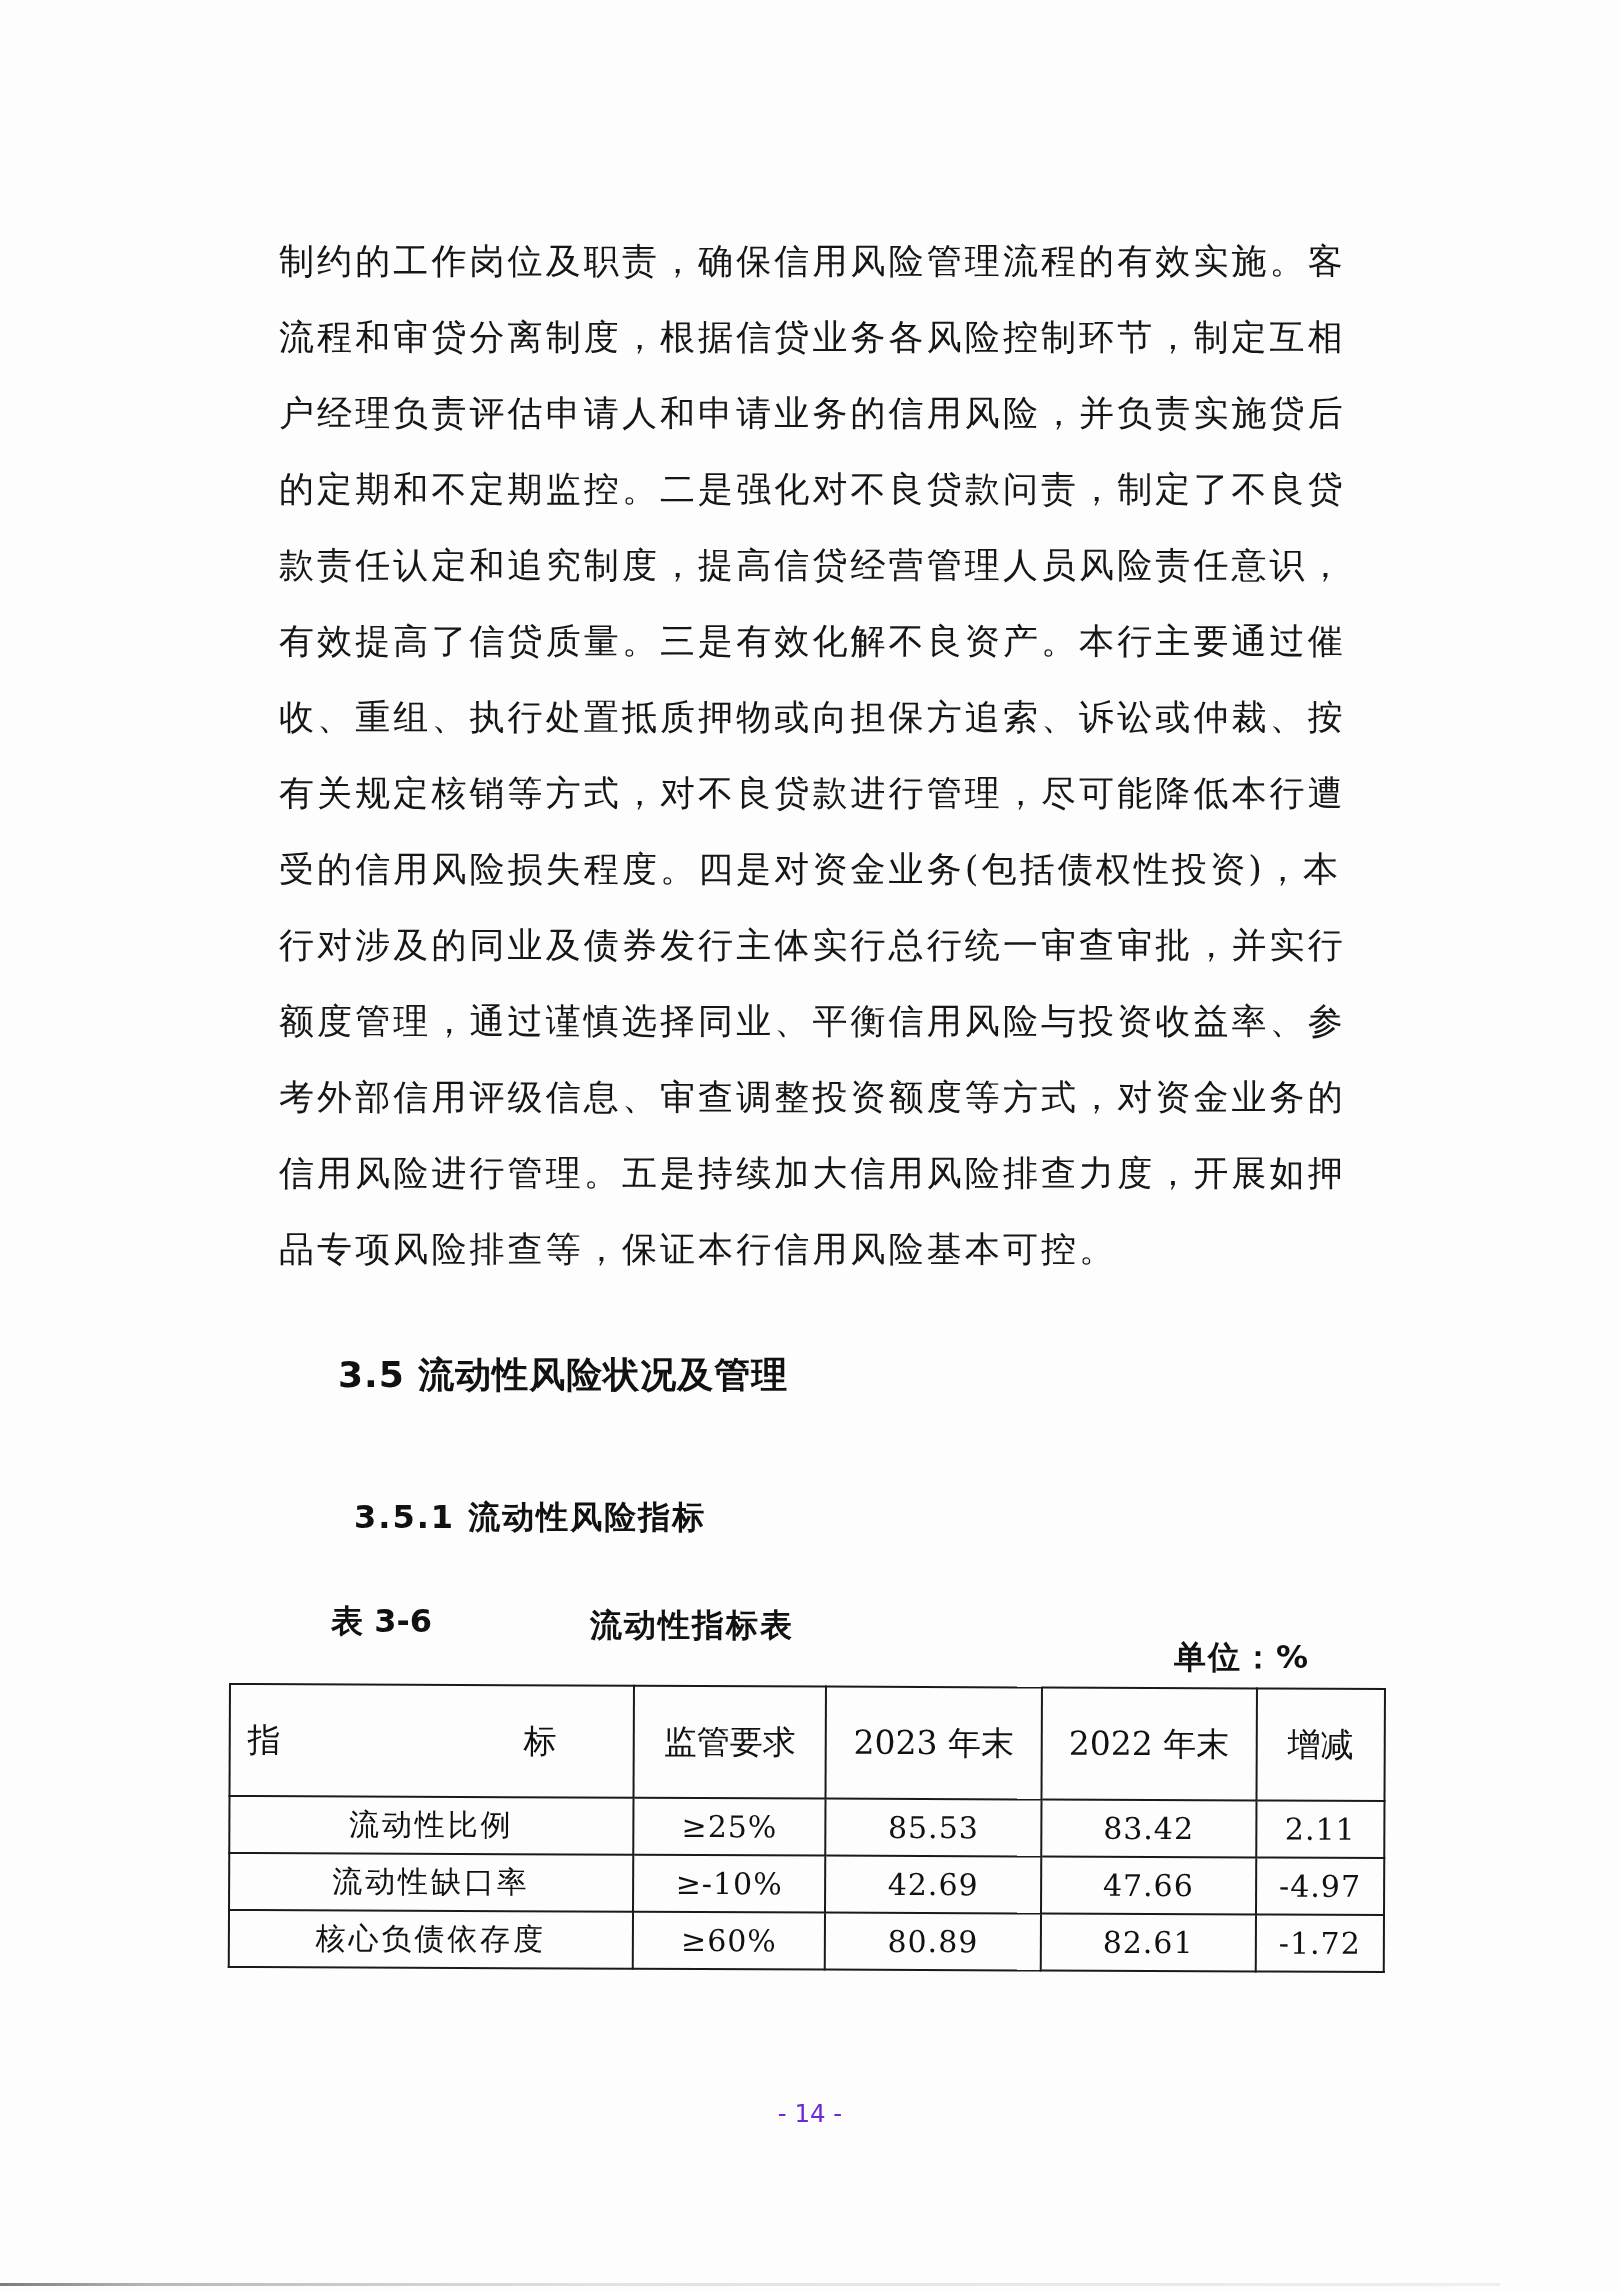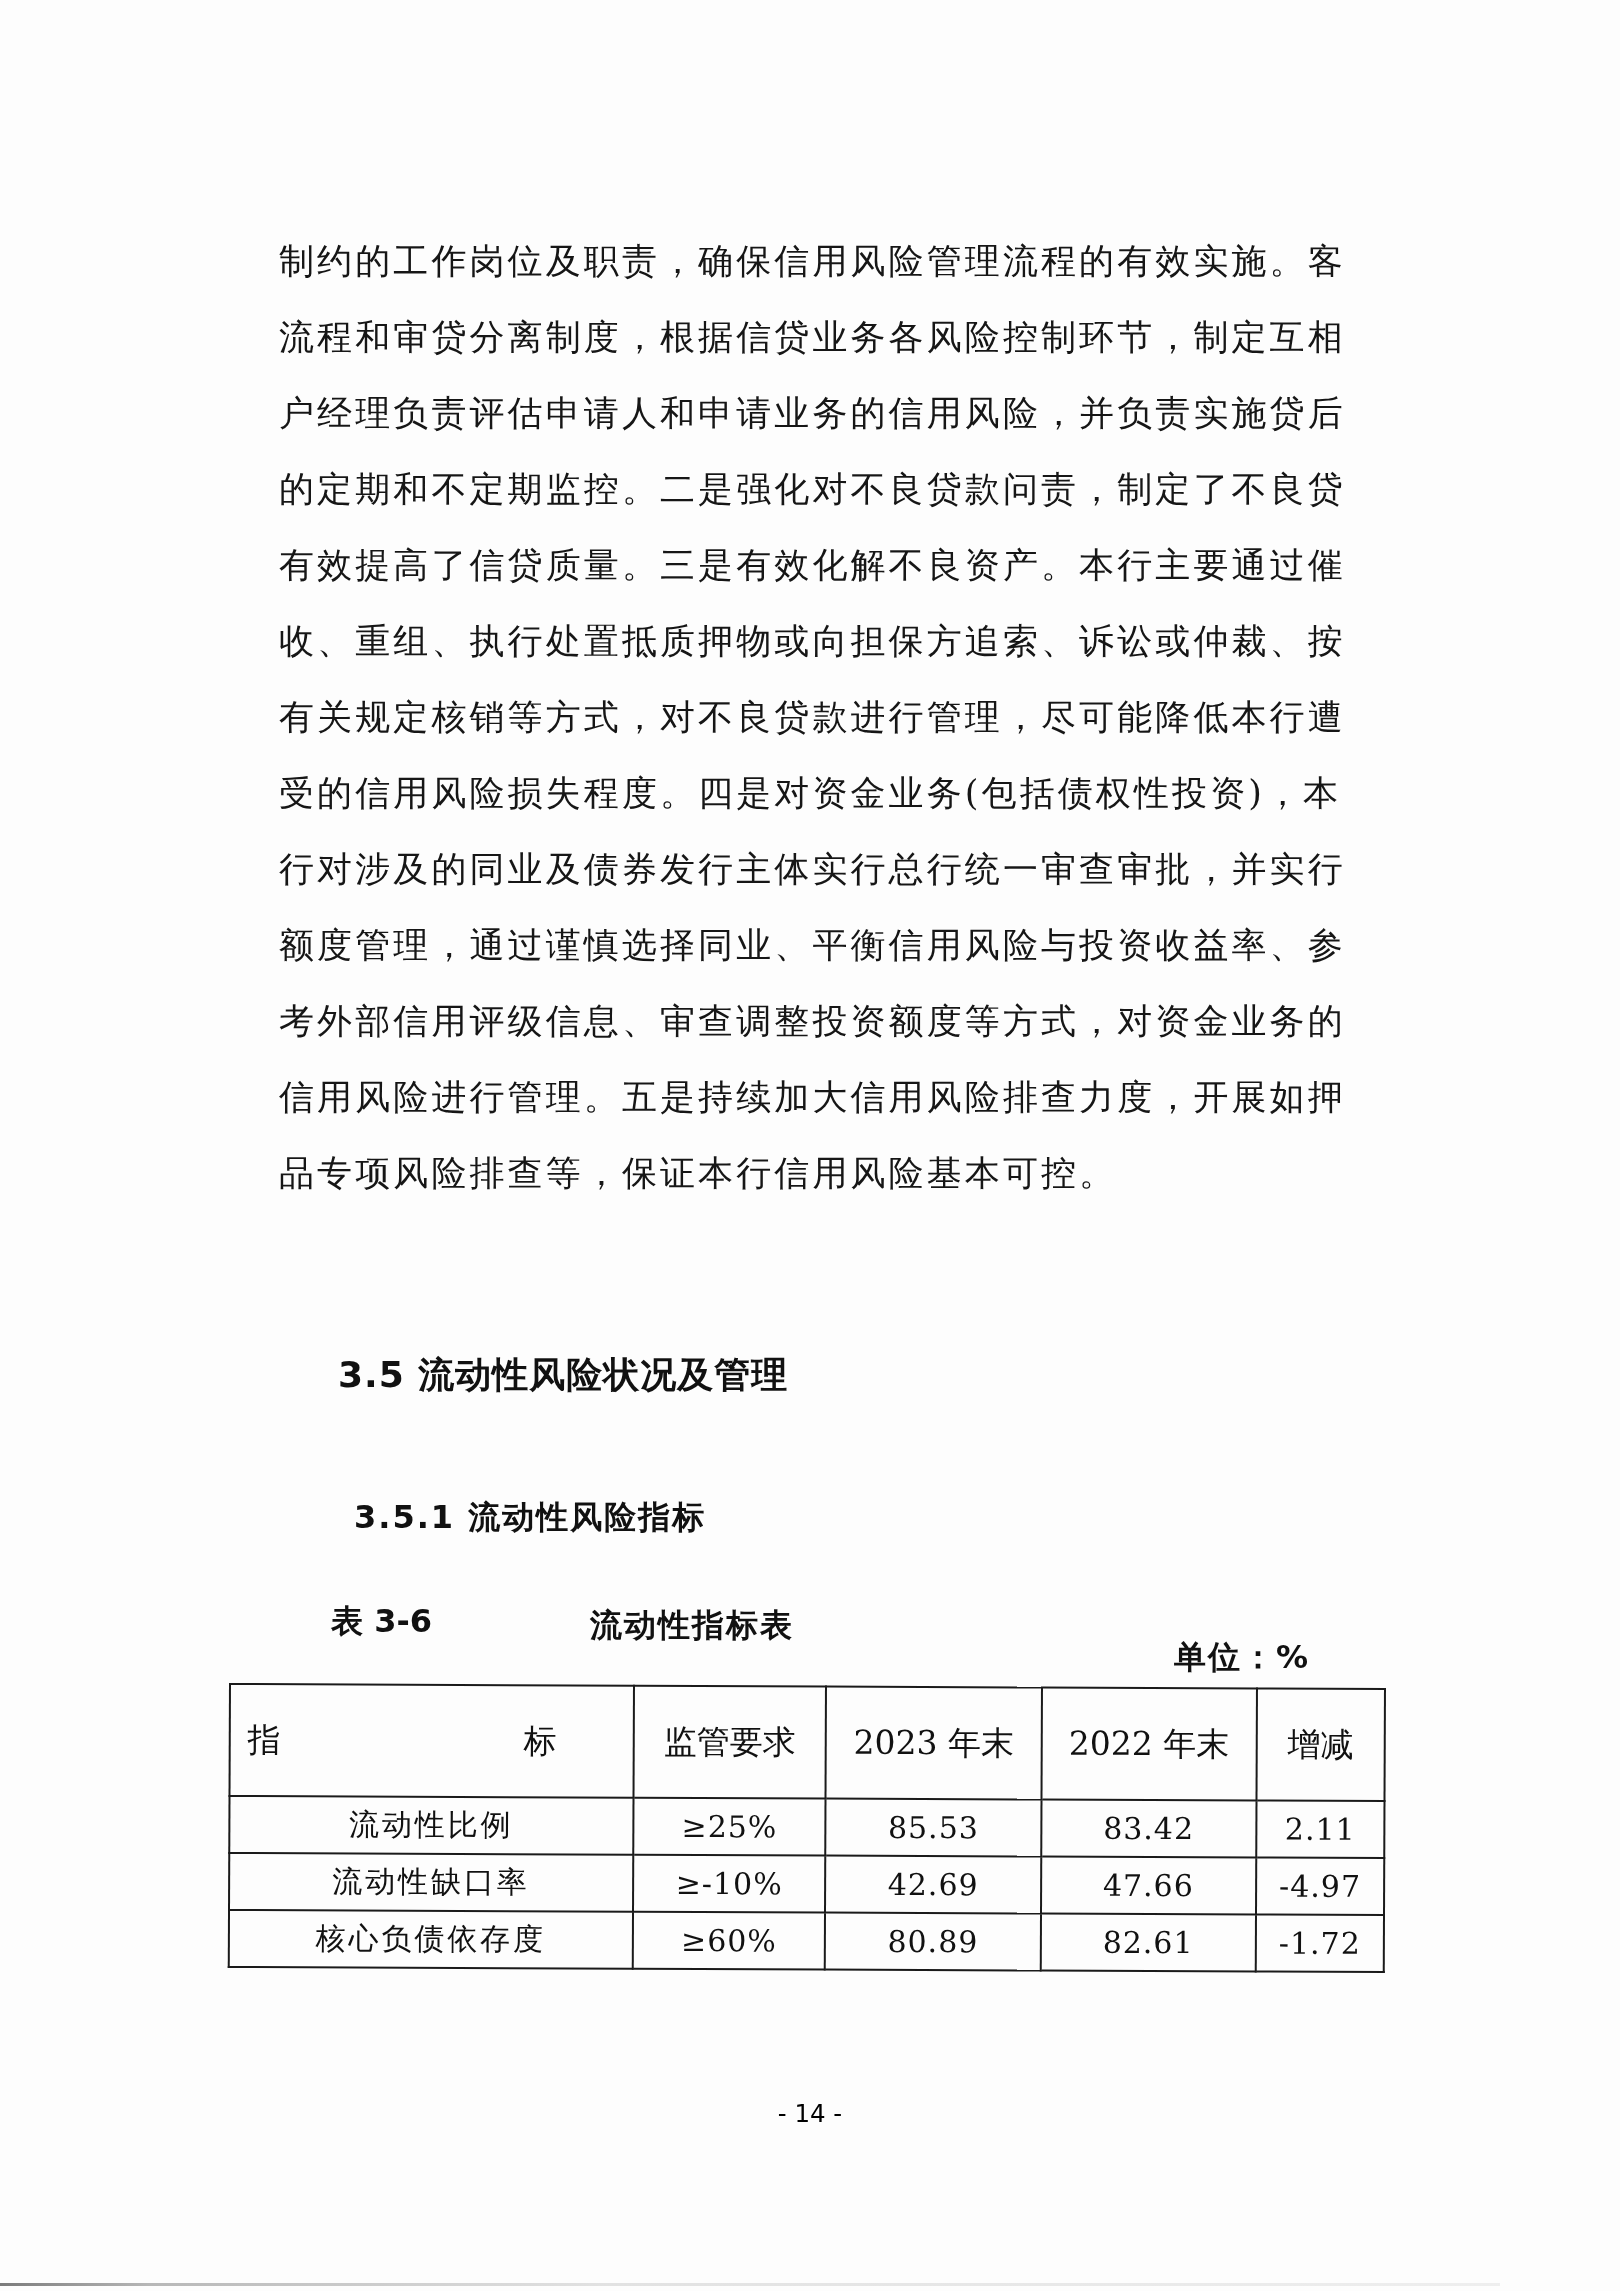--- a/index.html
+++ b/index.html
@@ -112,21 +112,21 @@
     .name-cell { font-size: 32px; letter-spacing: 2.9px; }
 
     .page-number {
       position: absolute;
       left: 0;
       width: 1620px;
       top: 2099px;
       text-align: center;
       font-size: 24.5px;
       font-family: "DejaVu Sans", sans-serif;
-      color: #000000;
+      color: #6d28d9;
     }
     .scan-edge {
       position: absolute;
       left: 0;
       top: 2283px;
       width: 1500px;
       height: 2.9px;
       background: linear-gradient(to right, #444 0%, #9a9a9a 10%, #d6d6d6 40%, #e8e8e8 100%);
       opacity: 0.7;
     }
@@ -134,20 +134,21 @@
 </head>
 <body>
 
 <div class="page">
 
   <div class="body-text">
     <span class="body-line">制约的工作岗位及职责，确保信用风险管理流程的有效实施。客</span>
     <span class="body-line">流程和审贷分离制度，根据信贷业务各风险控制环节，制定互相</span>
     <span class="body-line">户经理负责评估申请人和申请业务的信用风险，并负责实施贷后</span>
     <span class="body-line">的定期和不定期监控。二是强化对不良贷款问责，制定了不良贷</span>
+    <span class="body-line">款责任认定和追究制度，提高信贷经营管理人员风险责任意识，</span>
     <span class="body-line">有效提高了信贷质量。三是有效化解不良资产。本行主要通过催</span>
     <span class="body-line">收、重组、执行处置抵质押物或向担保方追索、诉讼或仲裁、按</span>
     <span class="body-line">有关规定核销等方式，对不良贷款进行管理，尽可能降低本行遭</span>
     <span class="body-line">受的信用风险损失程度。四是对资金业务(包括债权性投资)，本</span>
     <span class="body-line">行对涉及的同业及债券发行主体实行总行统一审查审批，并实行</span>
     <span class="body-line">额度管理，通过谨慎选择同业、平衡信用风险与投资收益率、参</span>
     <span class="body-line">考外部信用评级信息、审查调整投资额度等方式，对资金业务的</span>
     <span class="body-line">信用风险进行管理。五是持续加大信用风险排查力度，开展如押</span>
     <span class="body-line">品专项风险排查等，保证本行信用风险基本可控。</span>
   </div>

